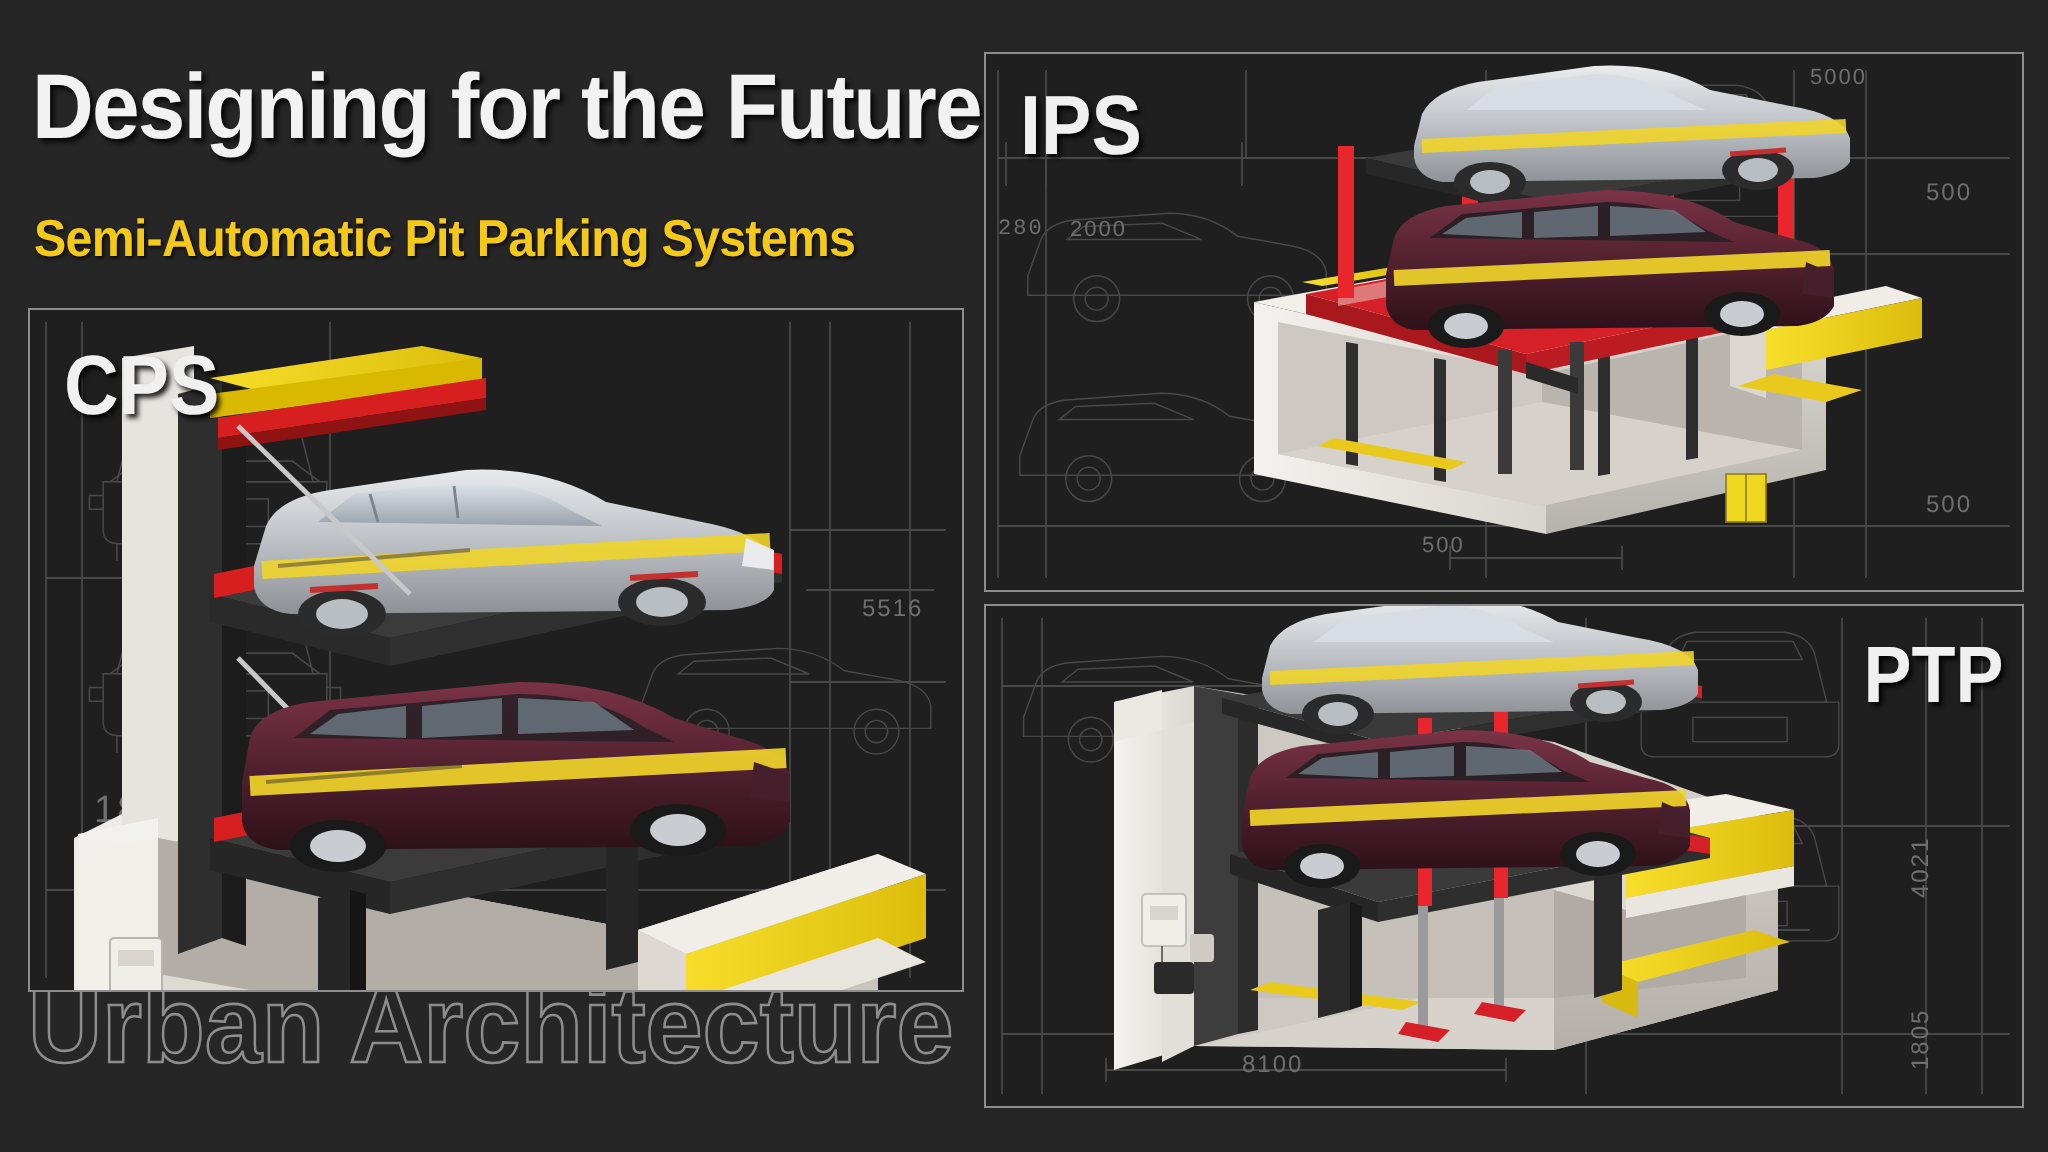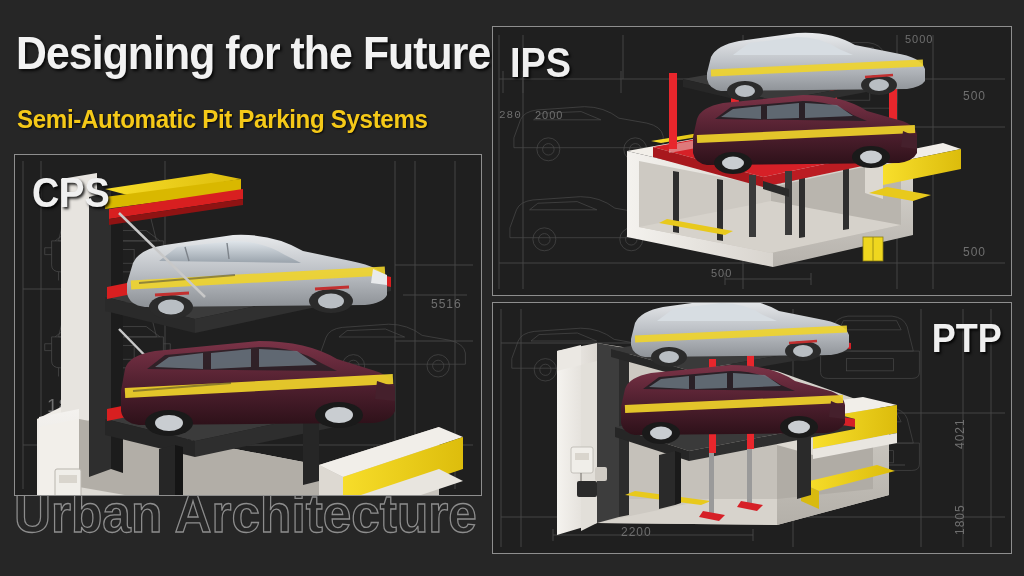--- a/index.html
+++ b/index.html
@@ -473,21 +473,21 @@
           <rect x="44" y="68" width="62" height="16"></rect>
         </g>
 
         <line x1="60" y1="232" x2="260" y2="232"></line>
         <line x1="60" y1="226" x2="60" y2="238"></line>
         <line x1="260" y1="226" x2="260" y2="238"></line>
         <line x1="312" y1="162" x2="412" y2="162"></line>
       </svg>
     </div>
 
-    <div class="dimtext" style="left:128px;top:222px;font-size:12px;">2200</div>
+    <div class="dimtext" style="left:128px;top:222px;font-size:12px;">8100</div>
     <div class="dimtext" style="left:346px;top:158px;font-size:13px;">2133</div>
     <div class="dimtext v" style="left:460px;top:146px;font-size:12px;">4021</div>
     <div class="dimtext v" style="left:460px;top:232px;font-size:12px;">1805</div>
     <div class="dimtext v" style="left:304px;top:102px;font-size:11px;">500</div>
 
     <div class="render" style="left:40px;top:-4px;width:380px;height:256px;">
       <svg viewBox="0 0 380 256">
         <defs>
           <linearGradient id="p-wall" x1="0" y1="0" x2="1" y2="0">
             <stop offset="0" stop-color="#f5f3ef"></stop>

